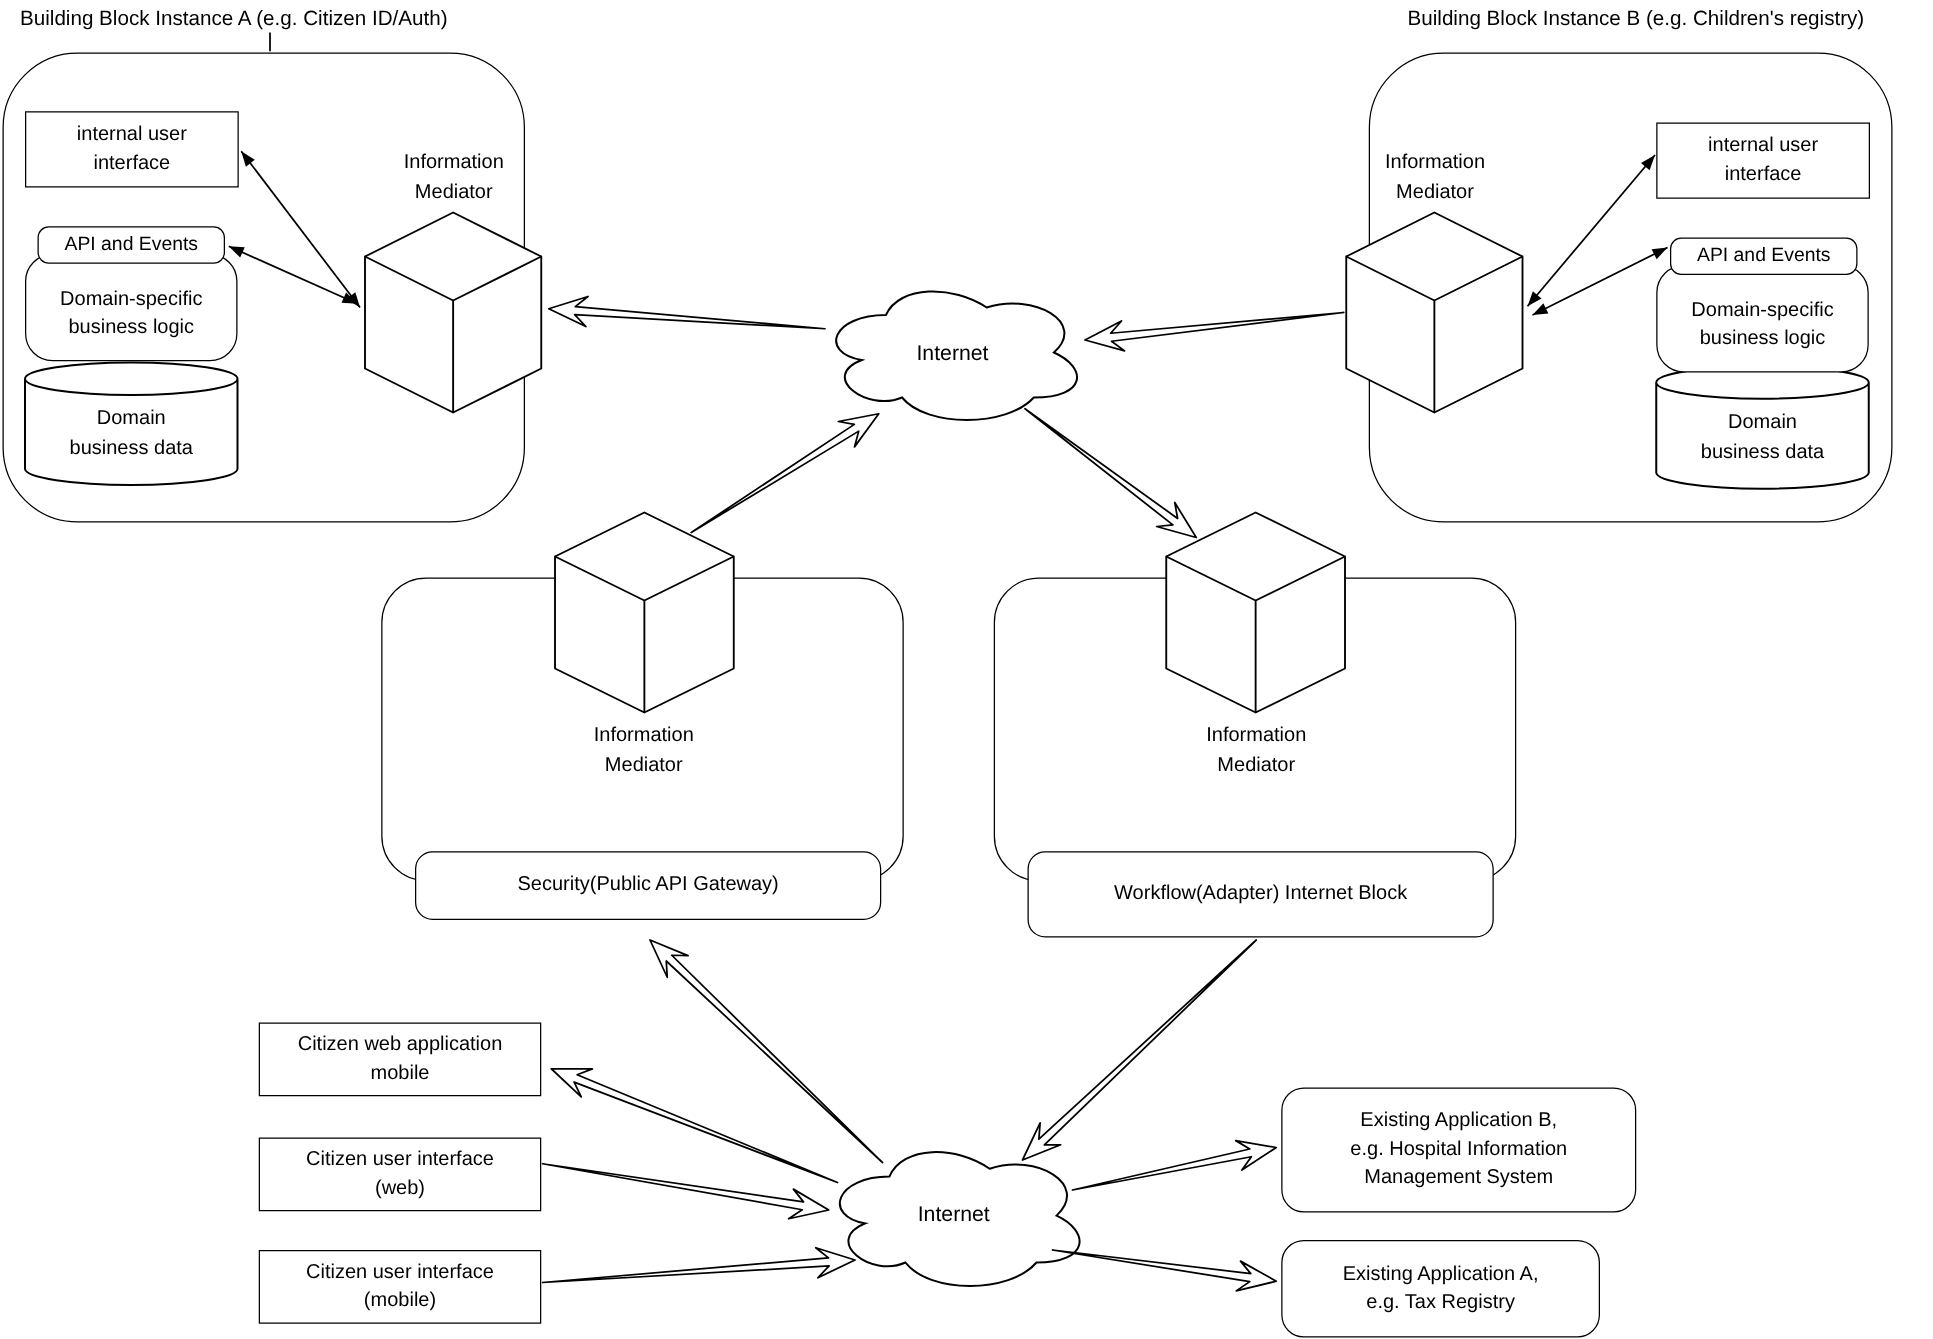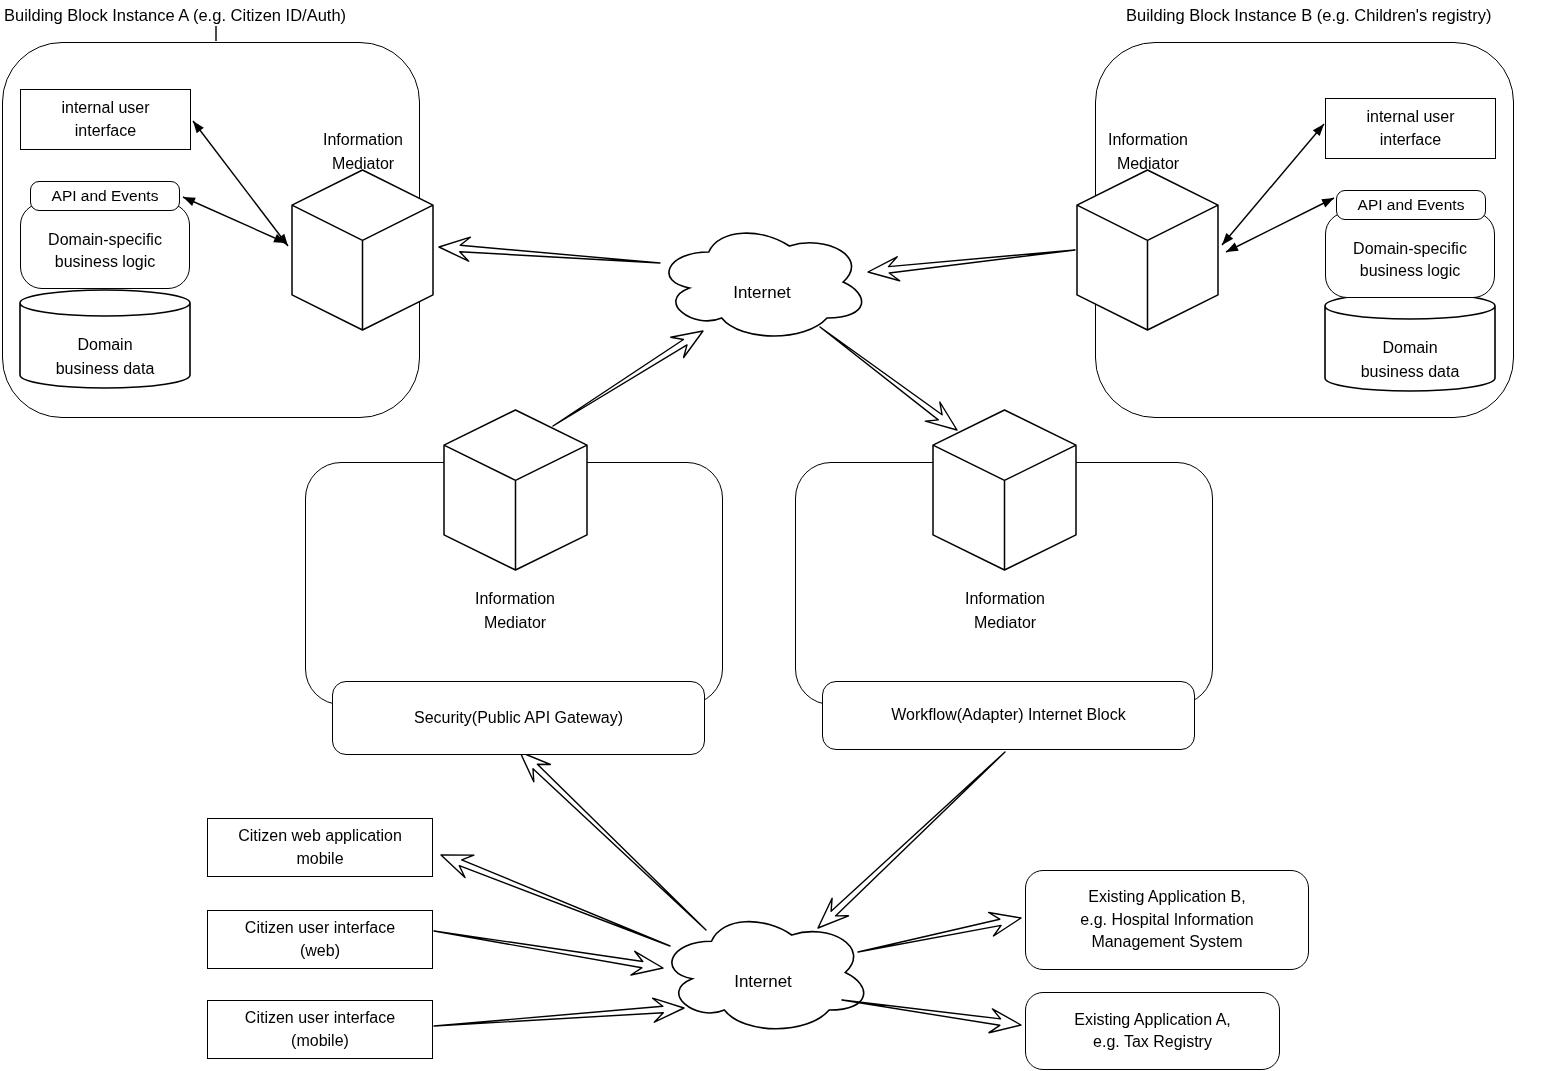--- a/index.html
+++ b/index.html
@@ -28,21 +28,20 @@
     display:flex;align-items:center;justify-content:center;
     text-align:center;
     font-size:16px;line-height:1.4;
     white-space:pre-line;
   }
   .labeltxt{
     position:absolute;z-index:3;
     text-align:center;
     font-size:16px;line-height:1.5;
     white-space:pre-line;
-    margin-top:10px;
   }
   .title{
     position:absolute;z-index:3;
     font-size:16.5px;line-height:1.2;
     white-space:nowrap;
   }
 </style>
 </head>
 <body>
 
@@ -95,21 +94,21 @@
         <path d="M 1226 252 L 1234.7 242.6 L 1238.7 250.7 Z" fill="#000"></path>
         <path d="M 1334 198 L 1325.3 207.4 L 1321.3 199.3 Z" fill="#000"></path>
       </g>
 
     <path class="cube" d="M 362.5 170 L 292 205.2 L 362.5 240.4 L 433 205.2 Z M 292 205.2 L 362.5 240.4 L 362.5 330 L 292 294.8 Z M 433 205.2 L 362.5 240.4 L 362.5 330 L 433 294.8 Z" fill="#fff" stroke="#000" stroke-width="1.5" stroke-linejoin="round"></path>
     <path class="cube" d="M 1147.5 170 L 1077 205.2 L 1147.5 240.4 L 1218 205.2 Z M 1077 205.2 L 1147.5 240.4 L 1147.5 330 L 1077 294.8 Z M 1218 205.2 L 1147.5 240.4 L 1147.5 330 L 1218 294.8 Z" fill="#fff" stroke="#000" stroke-width="1.5" stroke-linejoin="round"></path>
     <path class="cube" d="M 515.5 410 L 444 445.2 L 515.5 480.4 L 587 445.2 Z M 444 445.2 L 515.5 480.4 L 515.5 570 L 444 534.8 Z M 587 445.2 L 515.5 480.4 L 515.5 570 L 587 534.8 Z" fill="#fff" stroke="#000" stroke-width="1.5" stroke-linejoin="round"></path>
     <path class="cube" d="M 1004.5 410 L 933 445.2 L 1004.5 480.4 L 1076 445.2 Z M 933 445.2 L 1004.5 480.4 L 1004.5 570 L 933 534.8 Z M 1076 445.2 L 1004.5 480.4 L 1004.5 570 L 1076 534.8 Z" fill="#fff" stroke="#000" stroke-width="1.5" stroke-linejoin="round"></path>
   </svg>
 
-  <div class="title" style="left:4px;top:6px;">Building Block Instance A (e.g. Citizen ID/Auth)</div>
+  <div class="title" style="left:16px;top:6px;">Building Block Instance A (e.g. Citizen ID/Auth)</div>
   <div class="title" style="left:1084px;top:6px;margin-left:42px;">Building Block Instance B (e.g. Children's registry)</div>
 
   <div class="node" style="left:20px;top:89px;width:171px;height:61px;">internal user
 interface</div>
   <div class="node" style="left:20px;top:203px;width:170px;height:86px;border-radius:22px;padding-top:10px;">Domain-specific
 business logic</div>
   <div class="node" style="left:30px;top:181px;width:150px;height:30px;border-radius:9px;font-size:15.5px;">API and Events</div>
   <div class="labeltxt" style="left:20px;top:323px;width:170px;">Domain
 business data</div>
   <div class="labeltxt" style="left:306px;top:118px;width:114px;">Information
@@ -123,21 +122,21 @@
   <div class="labeltxt" style="left:1325px;top:326px;width:170px;">Domain
 business data</div>
   <div class="labeltxt" style="left:1091px;top:118px;width:114px;">Information
 Mediator</div>
 
   <div class="labeltxt" style="left:692px;top:270px;width:140px;font-size:17px;">Internet</div>
   <div class="labeltxt" style="left:693px;top:959px;width:140px;font-size:17px;">Internet</div>
 
   <div class="labeltxt" style="left:458px;top:577px;width:114px;">Information
 Mediator</div>
-  <div class="node" style="left:332px;top:681px;width:373px;height:74px;border-radius:14px;">Security(Public API Gateway)</div>
+  <div class="node" style="left:332px;top:681px;width:373px;height:55px;border-radius:14px;">Security(Public API Gateway)</div>
 
   <div class="labeltxt" style="left:948px;top:577px;width:114px;">Information
 Mediator</div>
   <div class="node" style="left:822px;top:681px;width:373px;height:69px;border-radius:14px;">Workflow(Adapter) Internet Block</div>
 
   <div class="node" style="left:207px;top:818px;width:226px;height:59px;">Citizen web application
 mobile</div>
   <div class="node" style="left:207px;top:910px;width:226px;height:59px;">Citizen user interface
 (web)</div>
   <div class="node" style="left:207px;top:1000px;width:226px;height:59px;">Citizen user interface

